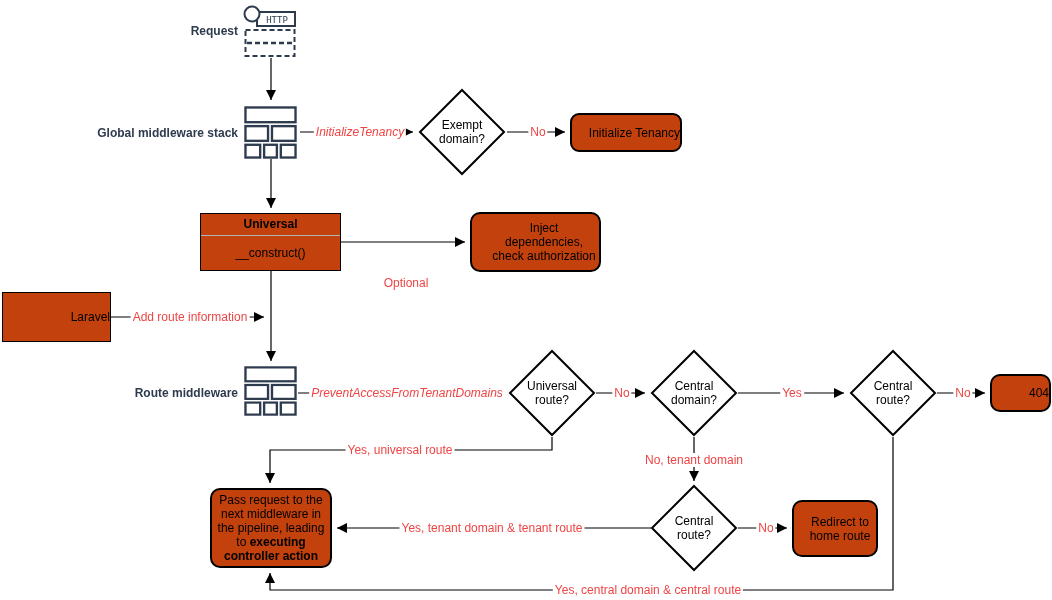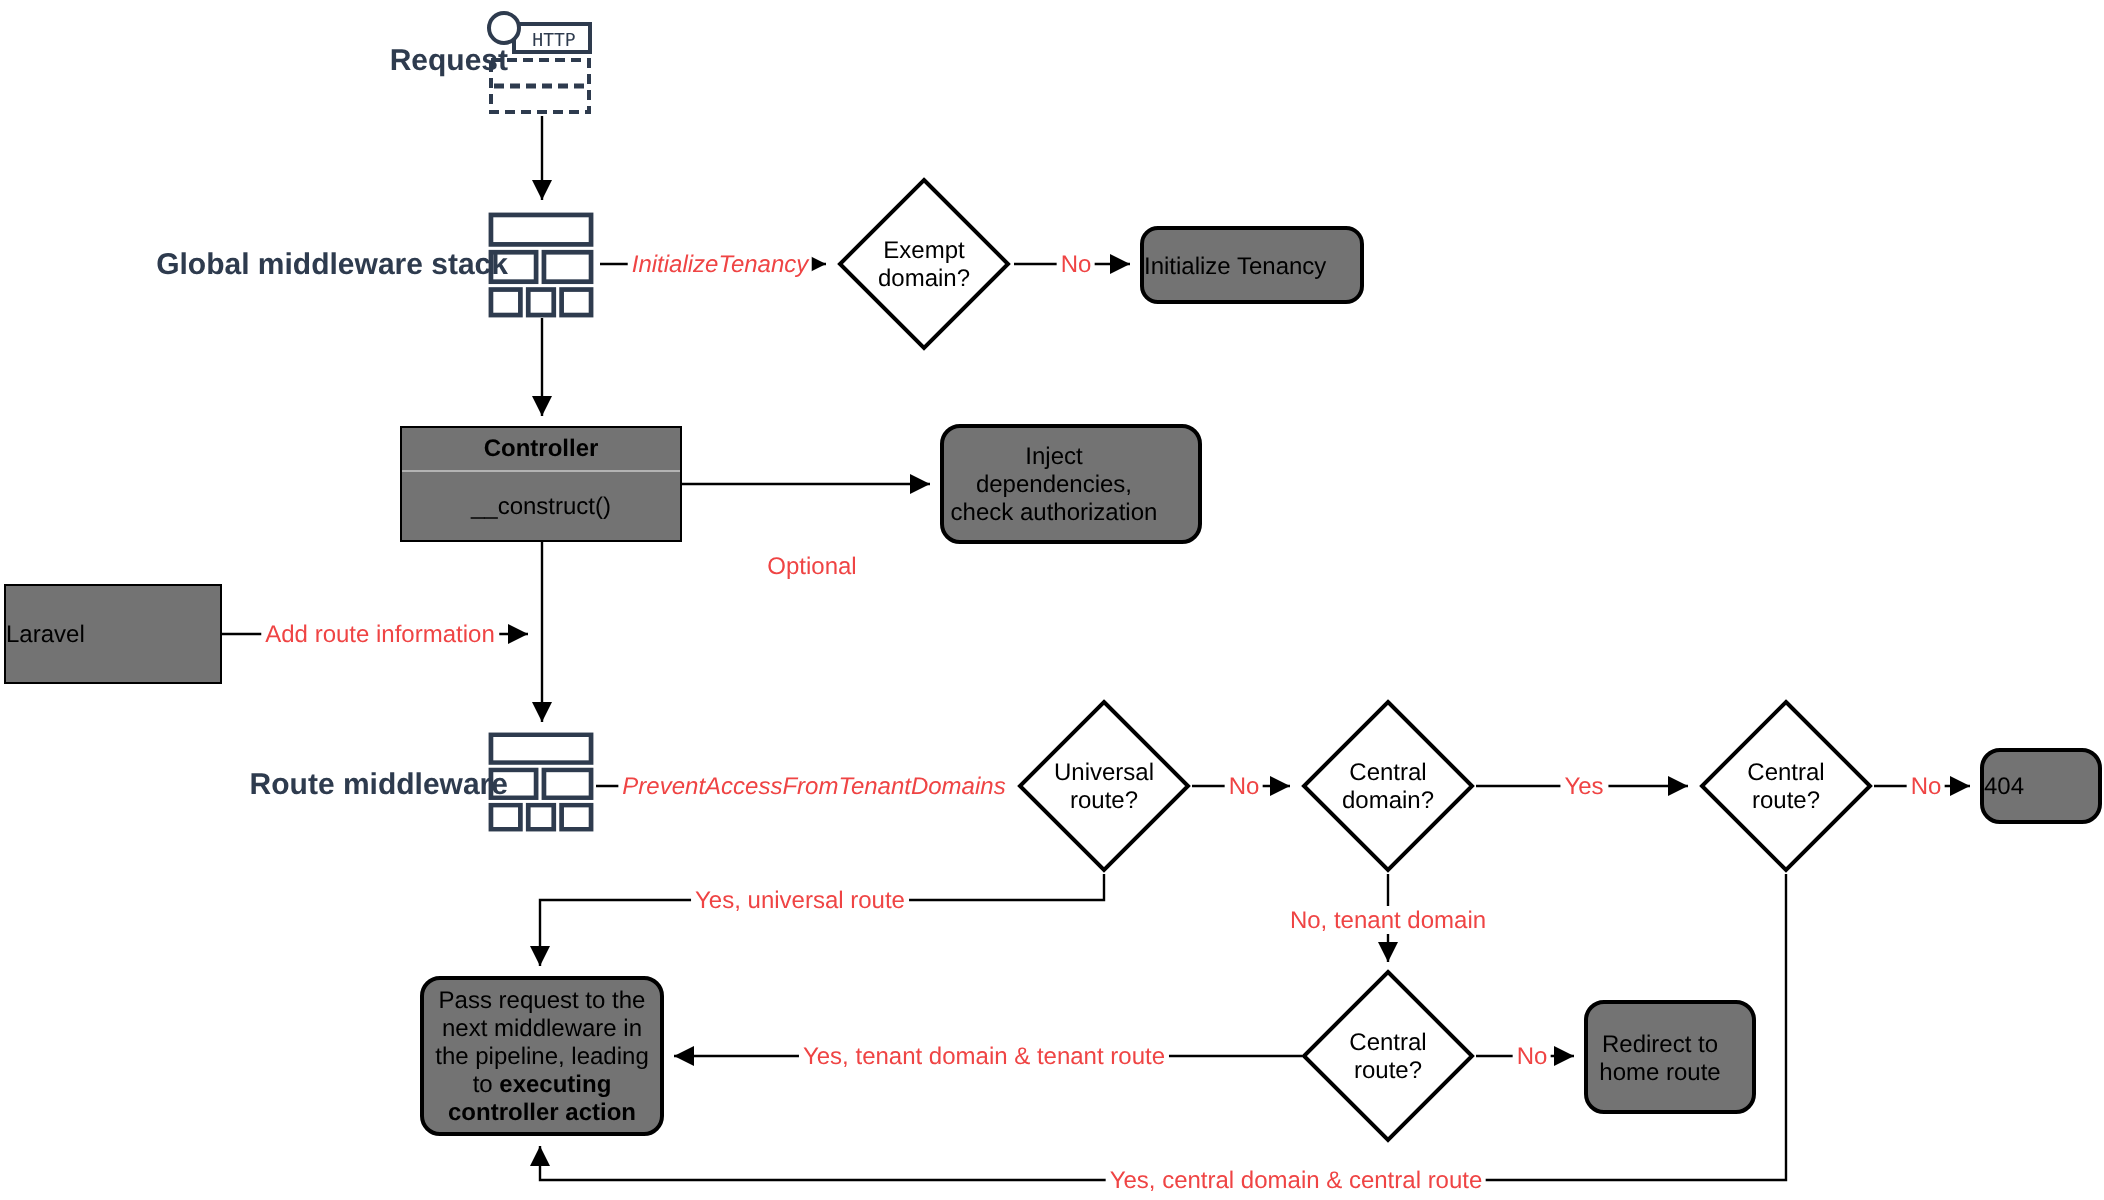--- a/index.html
+++ b/index.html
@@ -2,27 +2,27 @@
 <html><head>
 <meta charset="utf-8">
 <style>
   html,body{margin:0;padding:0;background:#ffffff;}
   #canvas{
     position:relative;width:1052px;height:600px;background:#ffffff;
     font-family:"Liberation Sans", sans-serif;overflow:hidden;
   }
   #edge-layer{position:absolute;left:0;top:0;z-index:1;}
   .stage-label{
-    position:absolute;z-index:2;color:#2e3b4e;font-weight:bold;font-size:15px;
-    text-align:right;line-height:14px;margin-left:16px;
+    position:absolute;z-index:2;color:#2e3b4e;font-weight:bold;font-size:12px;
+    text-align:right;line-height:14px;
   }
   .icon-box{position:absolute;z-index:2;}
   .node-rect{
-    position:absolute;z-index:2;background:#737373;border:1px solid #000;
-    display:flex;align-items:center;justify-content:flex-start;text-align:center;
+    position:absolute;z-index:2;background:#c2410c;border:1px solid #000;
+    display:flex;align-items:center;justify-content:flex-end;text-align:center;
     font-size:12px;color:#000;line-height:14px;box-sizing:border-box;
   }
   .rounded{border-width:2px;border-radius:10px;}
   .uml{flex-direction:column;align-items:stretch;padding:0;}
   .uml .uml-title{
     font-weight:bold;text-align:center;height:21px;line-height:21px;
     border-bottom:1px solid #b3b3b3;
   }
   .uml .uml-method{flex:1;display:flex;align-items:center;justify-content:center;}
   .diamond{position:absolute;z-index:2;width:88px;height:88px;}
@@ -102,21 +102,21 @@
         <polygon points="44,2 86,44 44,86 2,44" fill="#fff" stroke="#000" stroke-width="2"></polygon>
       </svg>
     <div class="dtext">Exempt domain?</div>
   </div>
 
   <div class="node-rect rounded" style="left:570px;top:113px;width:112px;height:39px;border-radius:9px;">
     <span>Initialize Tenancy</span>
   </div>
 
   <div class="node-rect uml" style="left:200px;top:213px;width:141px;height:58px;">
-    <div class="uml-title">Controller</div>
+    <div class="uml-title">Universal</div>
     <div class="uml-method">__construct()</div>
   </div>
 
   <div class="node-rect rounded" style="left:470px;top:212px;width:131px;height:60px;">
     <span style="width:110px;">Inject dependencies, check authorization</span>
   </div>
 
   <div class="node-rect" style="left:2px;top:292px;width:109px;height:50px;">
     <span>Laravel</span>
   </div>

